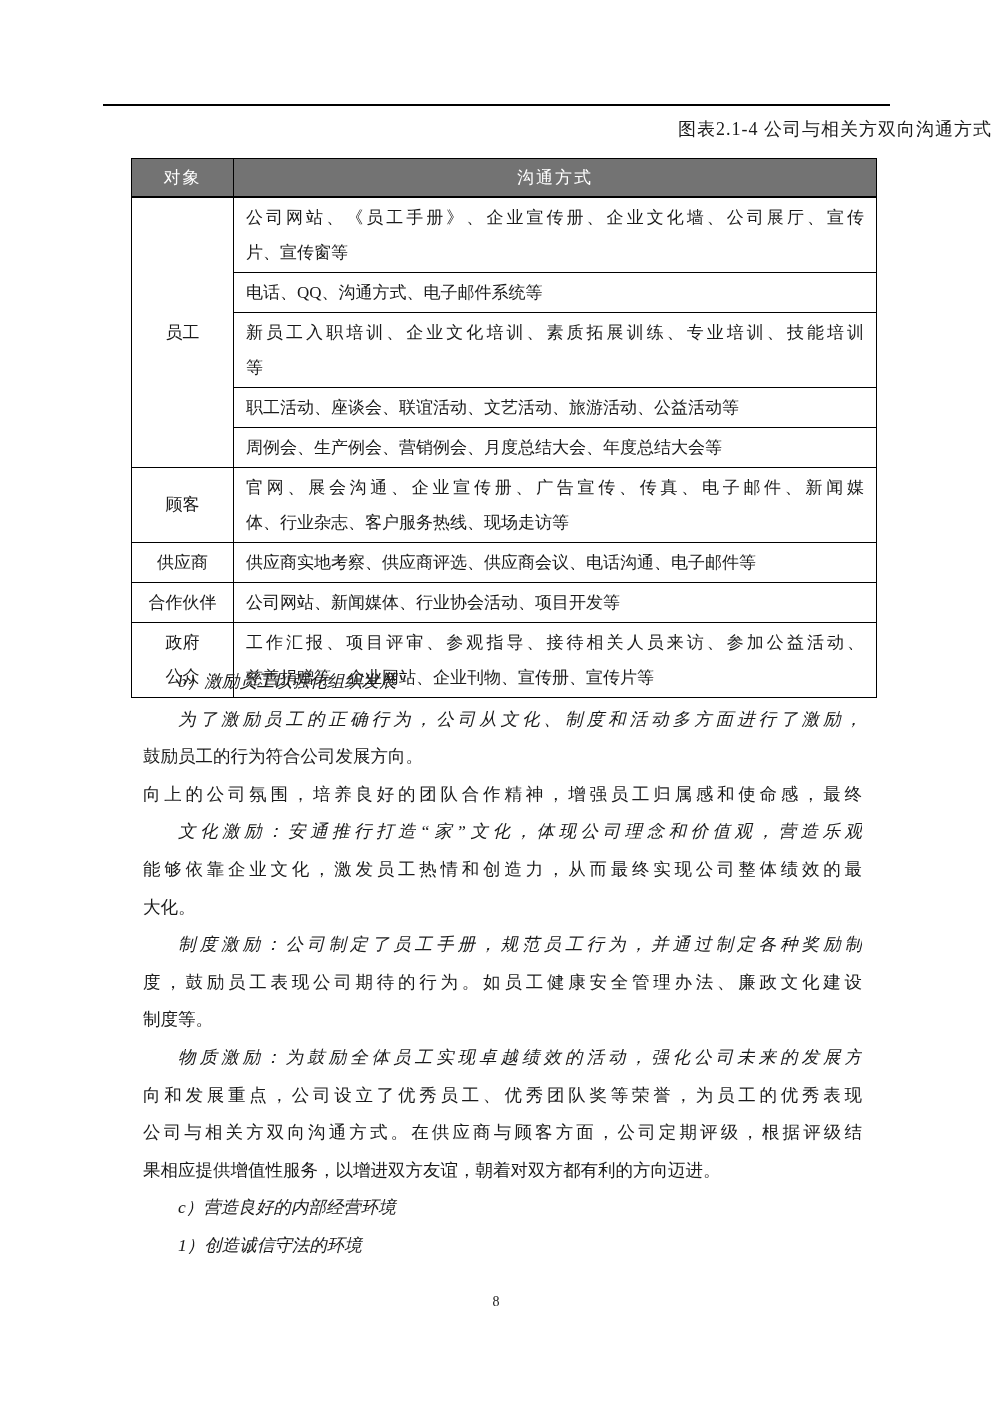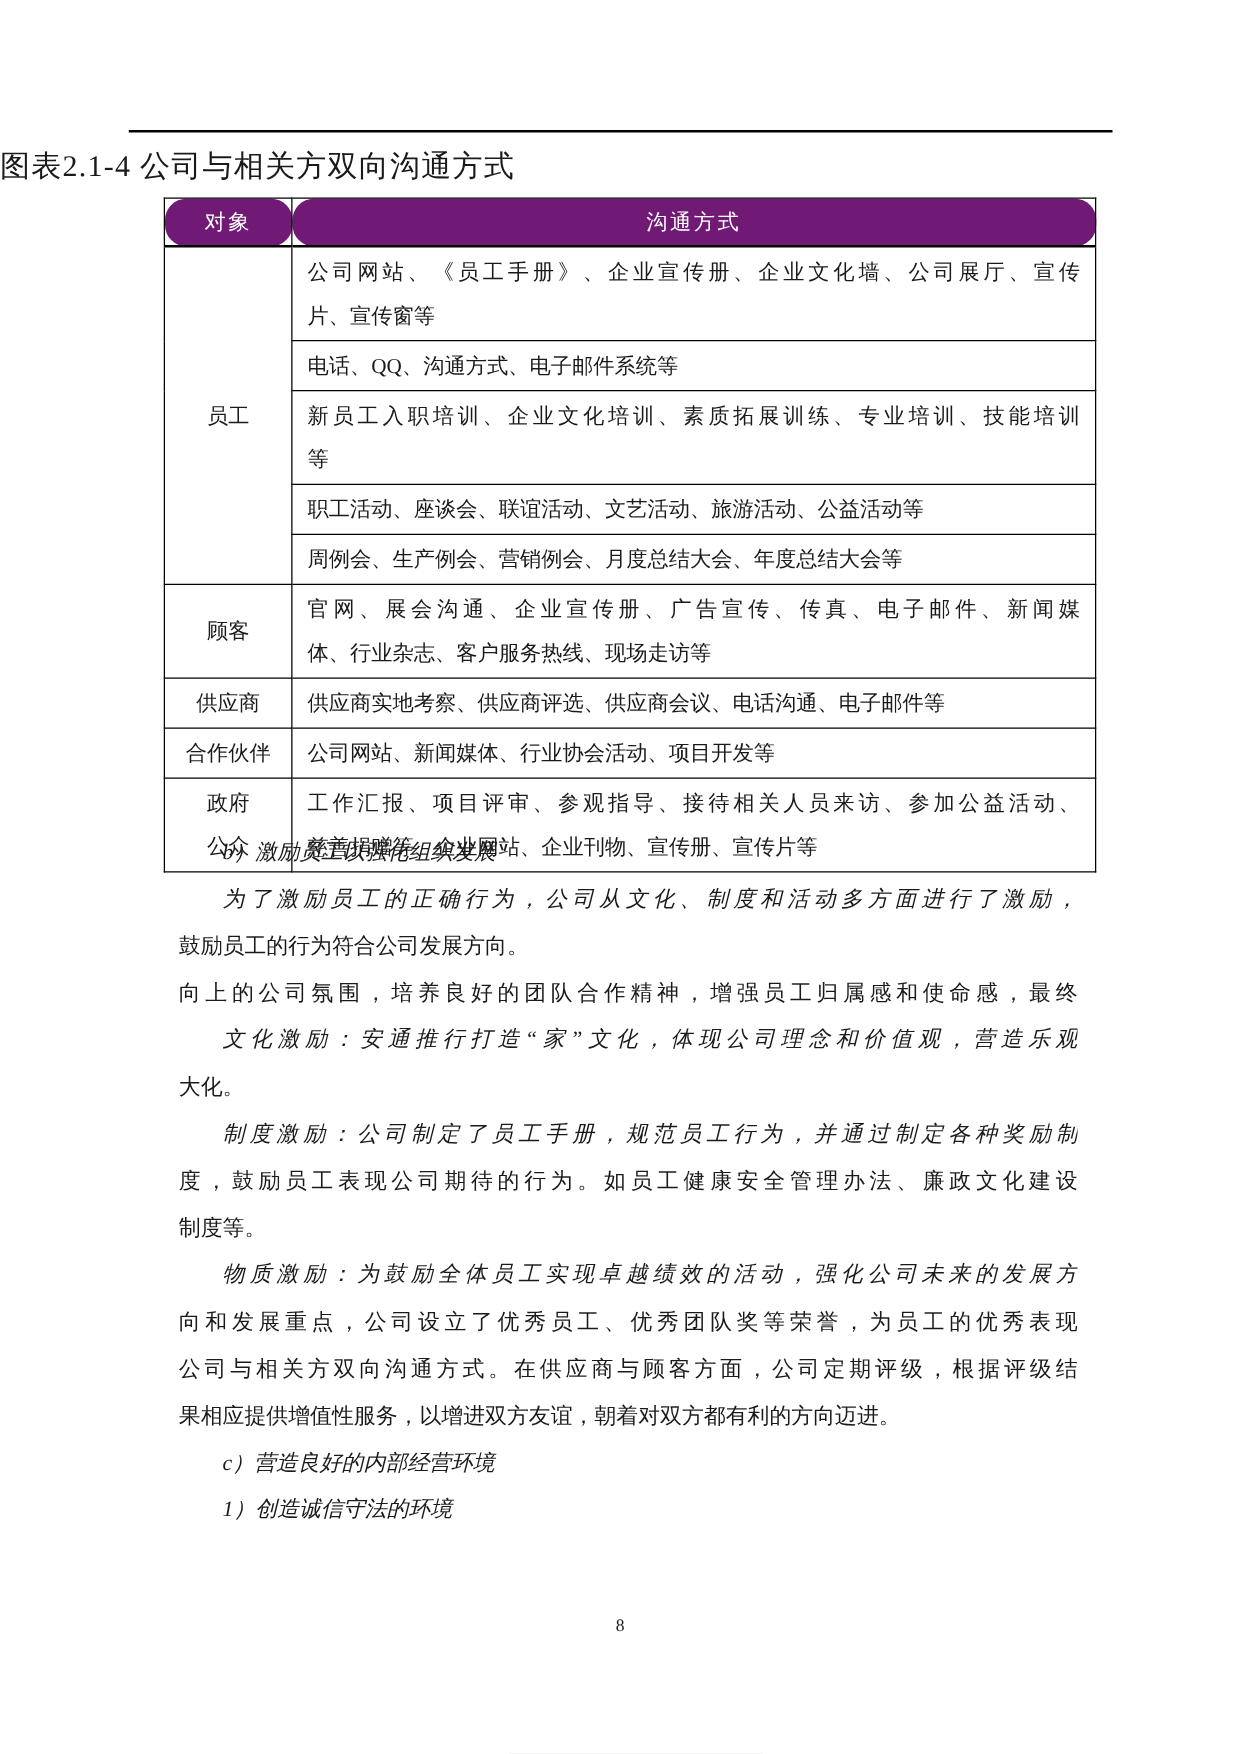--- a/index.html
+++ b/index.html
@@ -11,42 +11,41 @@
     font-family:"Liberation Serif","DejaVu Serif",serif;
     color:#1a1a1a;
     overflow:hidden;
   }
   .header-rule{
     position:absolute;left:103px;top:104px;width:787px;height:0;
     border-top:2px solid #000;
   }
   .fig-title{
     position:absolute;top:117px;left:0;width:100%;
-    text-align:left;font-size:24px;letter-spacing:1px;
+    text-align:right;font-size:18px;letter-spacing:1px;
   }
   table.comm{
     position:absolute;left:131px;top:158px;width:746px;
     border-collapse:collapse;table-layout:fixed;
     font-size:17px;
   }
   table.comm th,table.comm td{
     border:1px solid #000;
     padding:2px 12px;
     vertical-align:middle;
   }
   table.comm col.c1{width:102px;}
   table.comm thead th{
-    background:#701a75;
+    background:#737373;
     color:#ffffff;
     font-weight:normal;
     height:33px;
     text-align:center;
     letter-spacing:2px;
     border-bottom:2px solid #000;
-    border-radius:17px;
   }
   td.obj{
     text-align:center;
     padding:2px 4px;
     white-space:pre-line;
     line-height:34px;
   }
   td.methods{line-height:35px;}
   .cl{display:block;}
   .fill{
@@ -148,20 +147,21 @@
   </table>
 
   <div class="body-text">
     <div class="ln ind">b）激励员工以强化组织发展</div>
 
     <div class="ln ind fill">为了激励员工的正确行为，公司从文化、制度和活动多方面进行了激励，</div>
     <div class="ln">鼓励员工的行为符合公司发展方向。</div>
 
     <div class="ln fill">向上的公司氛围，培养良好的团队合作精神，增强员工归属感和使命感，最终</div>
     <div class="ln ind fill">文化激励：安通推行打造“家”文化，体现公司理念和价值观，营造乐观</div>
+    <div class="ln fill">能够依靠企业文化，激发员工热情和创造力，从而最终实现公司整体绩效的最</div>
     <div class="ln">大化。</div>
 
     <div class="ln ind fill">制度激励：公司制定了员工手册，规范员工行为，并通过制定各种奖励制</div>
     <div class="ln fill">度，鼓励员工表现公司期待的行为。如员工健康安全管理办法、廉政文化建设</div>
     <div class="ln">制度等。</div>
 
     <div class="ln ind fill">物质激励：为鼓励全体员工实现卓越绩效的活动，强化公司未来的发展方</div>
     <div class="ln fill">向和发展重点，公司设立了优秀员工、优秀团队奖等荣誉，为员工的优秀表现</div>
     <div class="ln fill">公司与相关方双向沟通方式。在供应商与顾客方面，公司定期评级，根据评级结</div>
     <div class="ln">果相应提供增值性服务，以增进双方友谊，朝着对双方都有利的方向迈进。</div>

